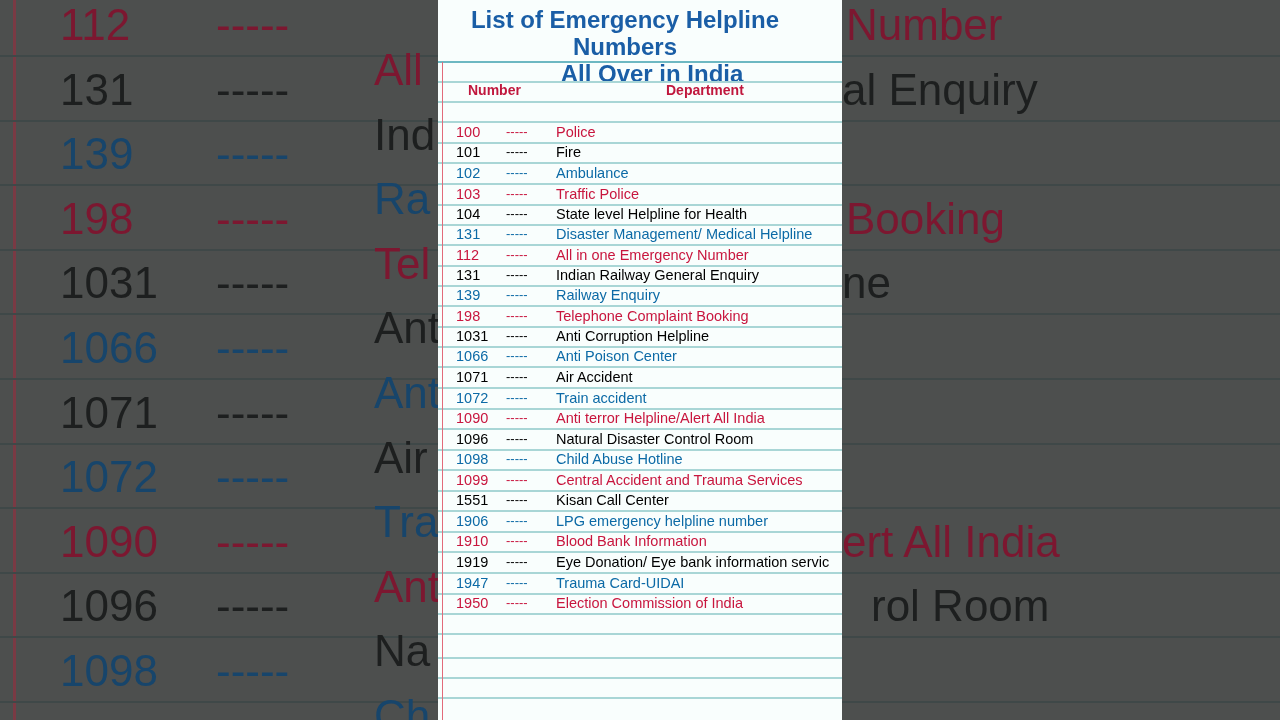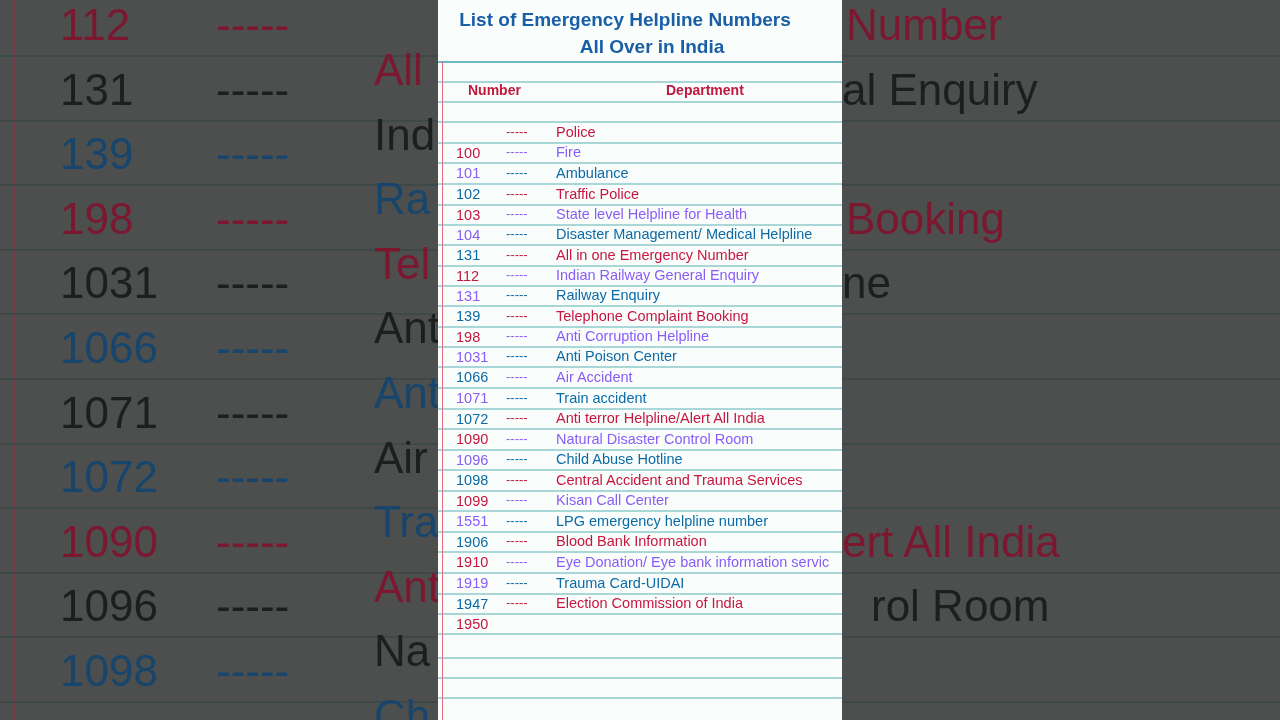--- a/index.html
+++ b/index.html
@@ -29,33 +29,33 @@
   
   .paper {
     position:absolute; left:438px; top:0; width:404px; height:720px;
     background:#f9fefd; overflow:hidden;
   }
   .paper .margin { position:absolute; left:4px; top:62px; width:1px; height:658px; background:#e26a7a; }
   .paper .hline { position:absolute; left:0; width:404px; height:2px; background:#a9d6d6; }
   .paper .hline.top { background:#6db8c2; height:2px; }
   .title {
     position:absolute; left:0; top:6px; width:404px; text-align:center;
-    font-weight:bold; font-size:19px; color:#1a5ea6; line-height:27px;
+    font-weight:bold; font-size:24px; color:#1a5ea6; line-height:27px;
   }
   .title .l1 { display:block; padding-right:30px; }
   .title .l2 { display:block; padding-left:24px; }
   .hdr { position:absolute; top:82px; font-weight:bold; font-size:14px; color:#c0173d; }
   .hdr.num { left:30px; }
   .hdr.dept { left:228px; }
   .row { position:absolute; left:0; width:404px; height:20px; font-size:14.5px; white-space:nowrap; }
-  .row .num { position:absolute; left:18px; top:0;margin-top:21px; }
+  .row .num { position:absolute; left:18px; top:0; }
   .row .dash { position:absolute; left:68px; top:0; font-size:13px; }
   .row .dept { position:absolute; left:118px; top:0; }
   .red { color:#c8163e; }
-  .black { color:#8b5cf6; }
+  .black { color:#000000; }
   .blue { color:#0c6aa6; }
 </style>
 </head>
 <body>
 
 <div class="bg">
   <div class="bg-margin"></div>
   <div id="bg-rows">
       <div class="bg-line" style="top: 55px;"></div>
       <div class="bg-row c-red" style="top: -6px;">

